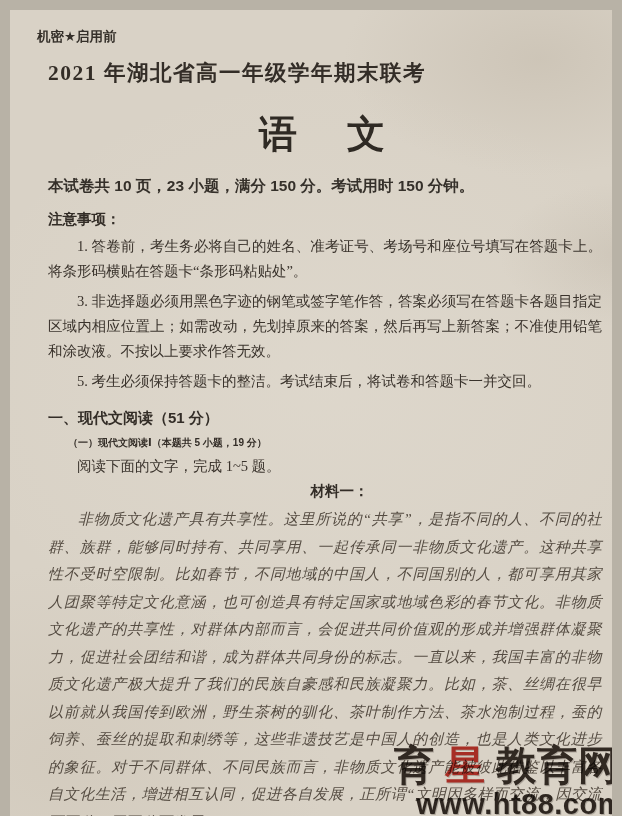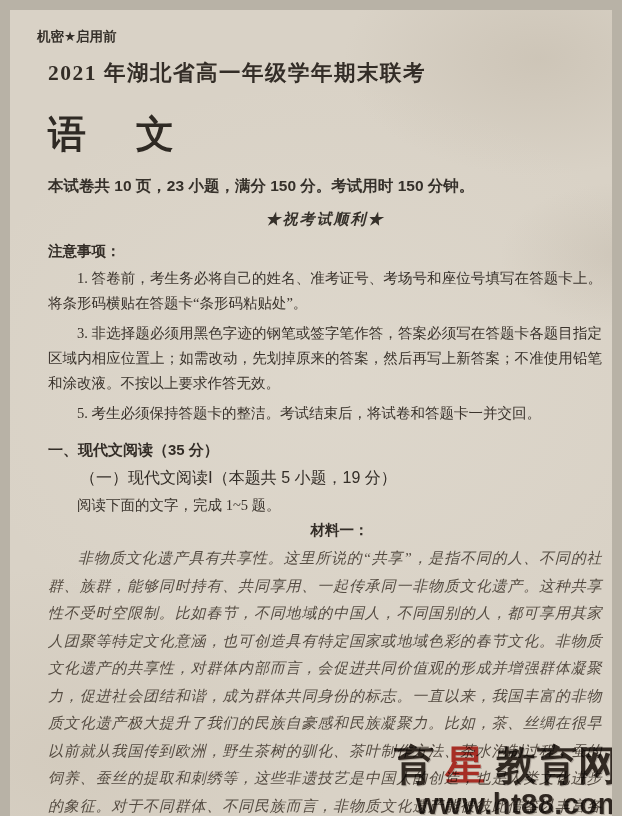--- a/index.html
+++ b/index.html
@@ -29,20 +29,21 @@
     margin-left: -6px;
   }
   .exam-title {
     font-weight: bold;
     font-size: 21.5px;
     letter-spacing: 1.5px;
     margin-top: 12px;
     color: #332d27;
   }
   .subject-title {
+    text-align: center;
     font-weight: bold;
     font-size: 38px;
     letter-spacing: 6px;
     margin-top: 22px;
     color: #2f2a24;
   }
   .paper-info {
     text-align: left;
     font-family: "Liberation Sans", "DejaVu Sans", sans-serif;
     font-weight: bold;
@@ -77,22 +78,22 @@
 
   .section-heading {
     font-family: "Liberation Sans", "DejaVu Sans", sans-serif;
     font-weight: bold;
     font-size: 15px;
     margin-top: 15px;
     color: #332d27;
   }
   .subsection-heading {
     font-family: "Liberation Sans", "DejaVu Sans", sans-serif;
-    font-weight: normal;
-    font-size: 16px;
+    font-weight: bold;
+    font-size: 10px;
     margin-top: 8px;
     text-indent: 2em;
     color: #332d27;
   }
   .reading-instruction {
     font-size: 14.5px;
     margin-top: 7px;
     text-indent: 2em;
     color: #3a332c;
   }
@@ -151,28 +152,27 @@
   <div class="content">
 
     <div class="classification">机密★启用前</div>
 
     <div class="exam-title">2021 年湖北省高一年级学年期末联考</div>
 
     <div class="subject-title">语　文</div>
 
     <div class="paper-info">本试卷共 10 页，23 小题，满分 150 分。考试用时 150 分钟。</div>
 
-    <div class="exam-wish">★祝考试顺利★</div>
 
     <div class="notices-heading">注意事项：</div>
     <p class="notice-item">1. 答卷前，考生务必将自己的姓名、准考证号、考场号和座位号填写在答题卡上。将条形码横贴在答题卡“条形码粘贴处”。</p>
     <p class="notice-item">3. 非选择题必须用黑色字迹的钢笔或签字笔作答，答案必须写在答题卡各题目指定区域内相应位置上；如需改动，先划掉原来的答案，然后再写上新答案；不准使用铅笔和涂改液。不按以上要求作答无效。</p>
     <p class="notice-item">5. 考生必须保持答题卡的整洁。考试结束后，将试卷和答题卡一并交回。</p>
 
-    <div class="section-heading">一、现代文阅读（35 分）</div>
+    <div class="section-heading">一、现代文阅读（51 分）</div>
     <div class="subsection-heading">（一）现代文阅读Ⅰ（本题共 5 小题，19 分）</div>
     <div class="reading-instruction">阅读下面的文字，完成 1~5 题。</div>
     <div class="material-label">材料一：</div>
 
     <p class="material-paragraph">非物质文化遗产具有共享性。这里所说的“共享”，是指不同的人、不同的社群、族群，能够同时持有、共同享用、一起传承同一非物质文化遗产。这种共享性不受时空限制。比如春节，不同地域的中国人，不同国别的人，都可享用其家人团聚等特定文化意涵，也可创造具有特定国家或地域色彩的春节文化。非物质文化遗产的共享性，对群体内部而言，会促进共同价值观的形成并增强群体凝聚力，促进社会团结和谐，成为群体共同身份的标志。一直以来，我国丰富的非物质文化遗产极大提升了我们的民族自豪感和民族凝聚力。比如，茶、丝绸在很早以前就从我国传到欧洲，野生茶树的驯化、茶叶制作方法、茶水泡制过程，蚕的饲养、蚕丝的提取和刺绣等，这些非遗技艺是中国人的创造，也是人类文化进步的象征。对于不同群体、不同民族而言，非物质文化遗产能被彼此借鉴以丰富各自文化生活，增进相互认同，促进各自发展，正所谓“文明因多样而交流，因交流而互鉴，因互鉴而发展”。</p>
 
   </div>
 
   <div class="watermark">
     <div class="watermark-name"><span>育</span><span class="star">星</span><span>教育网</span></div>

